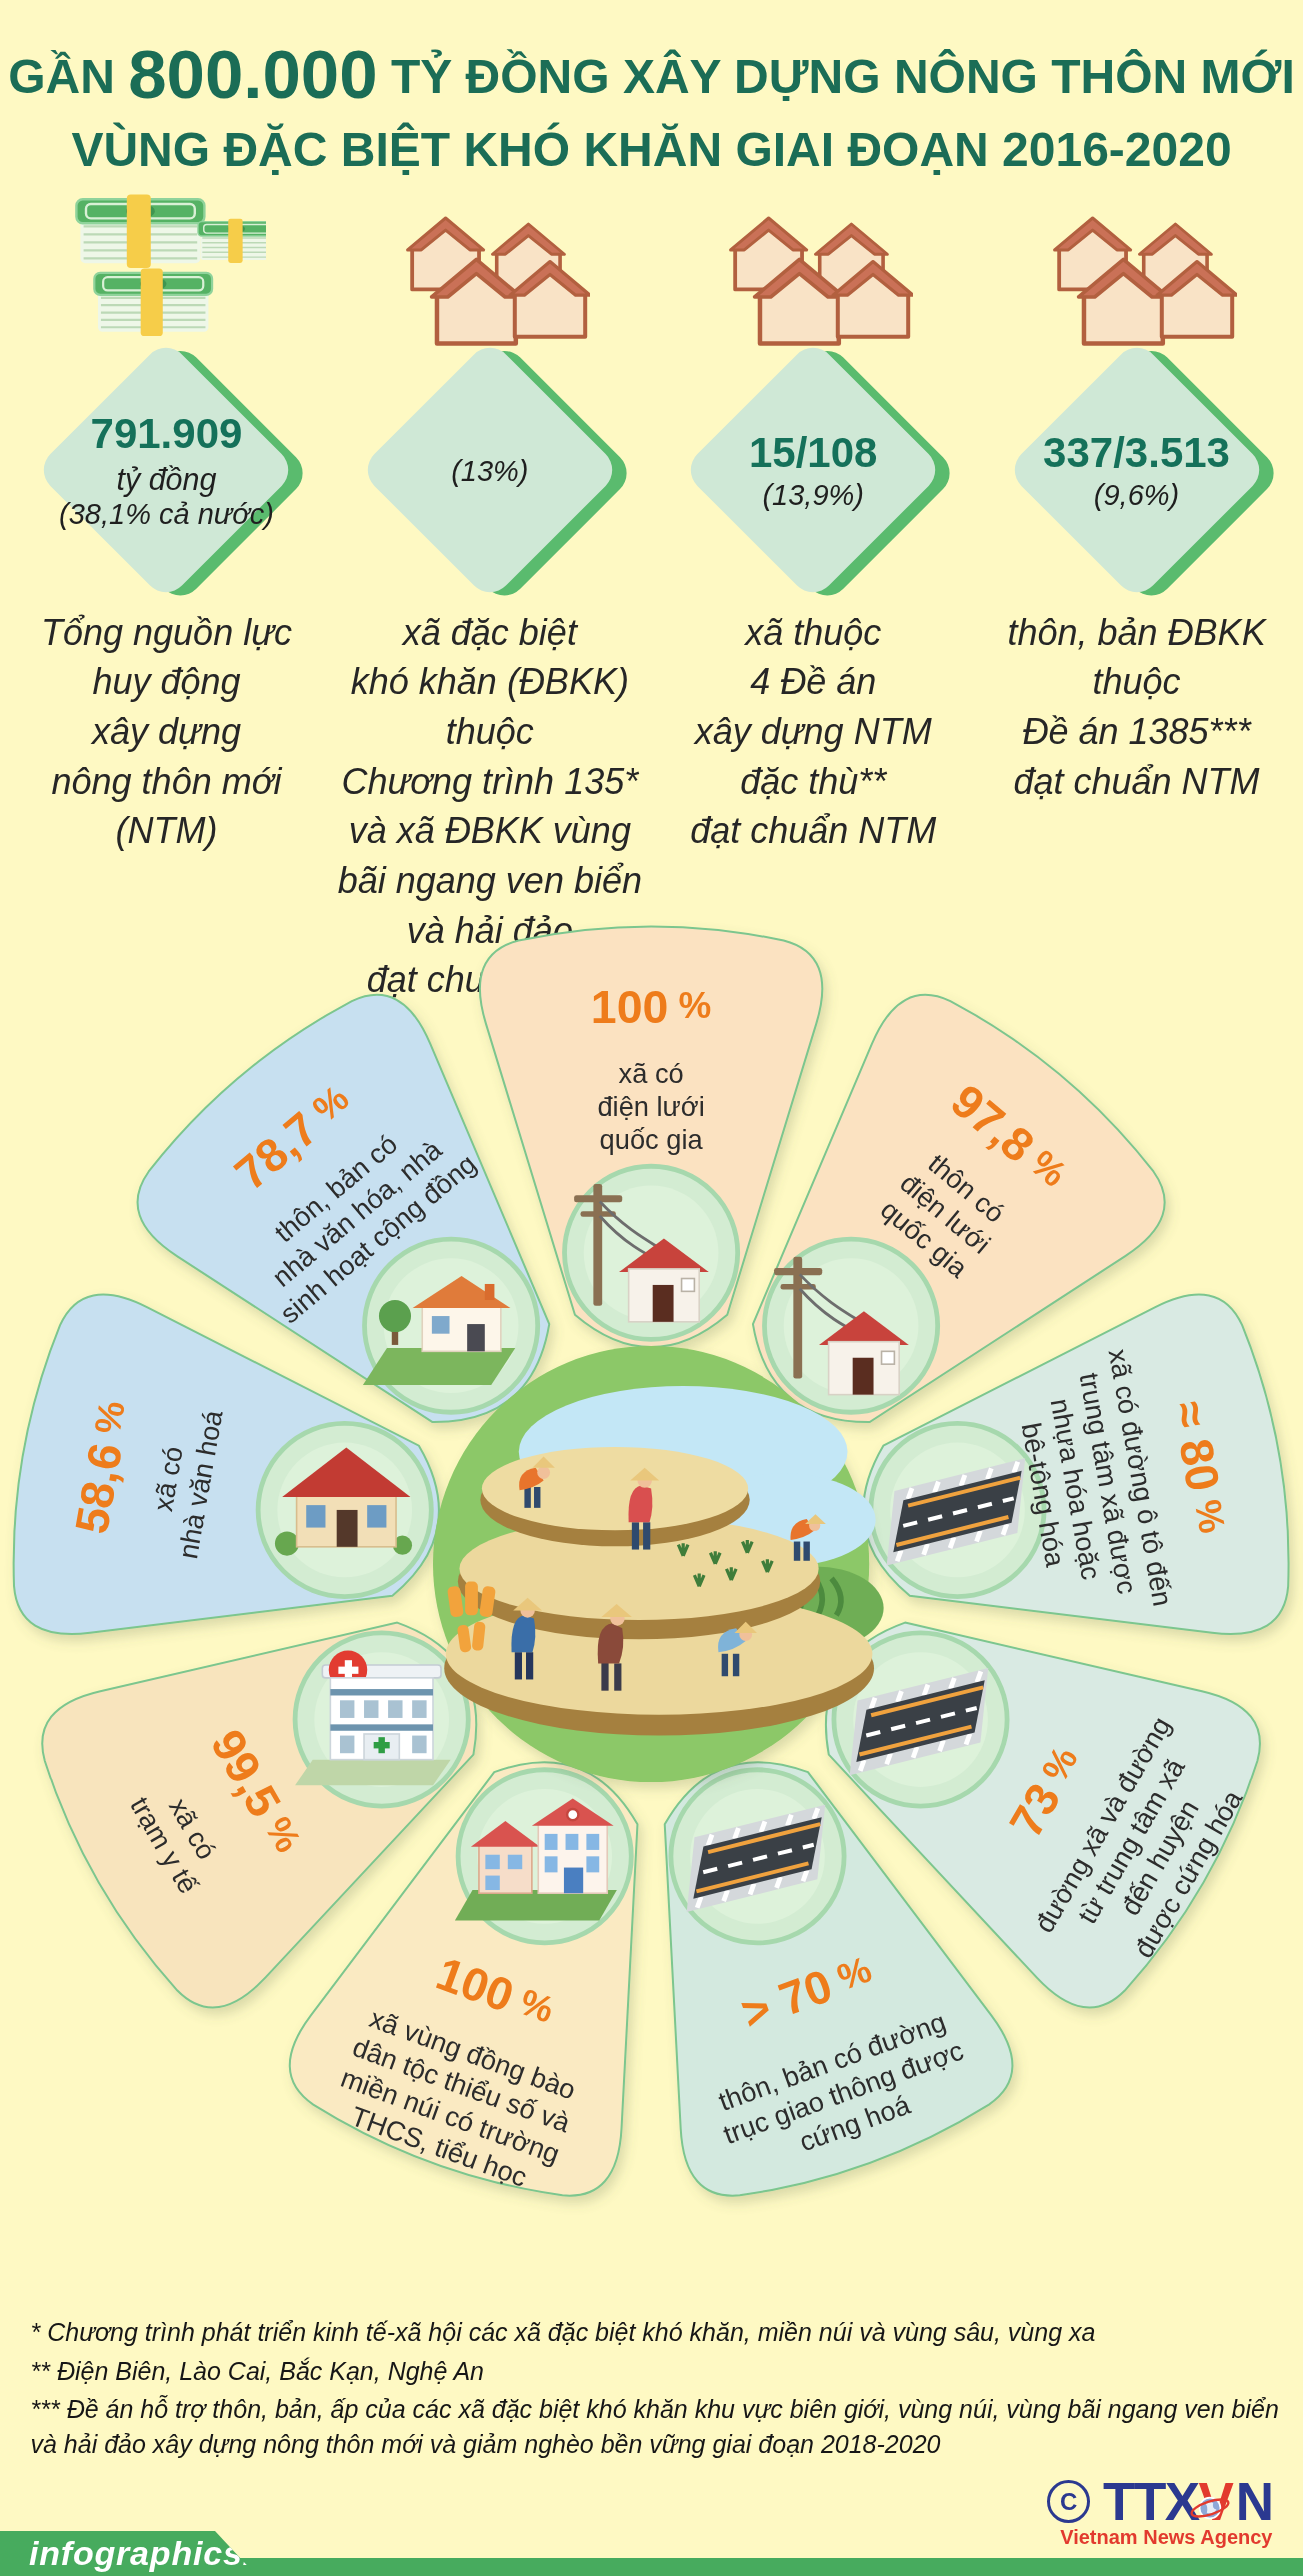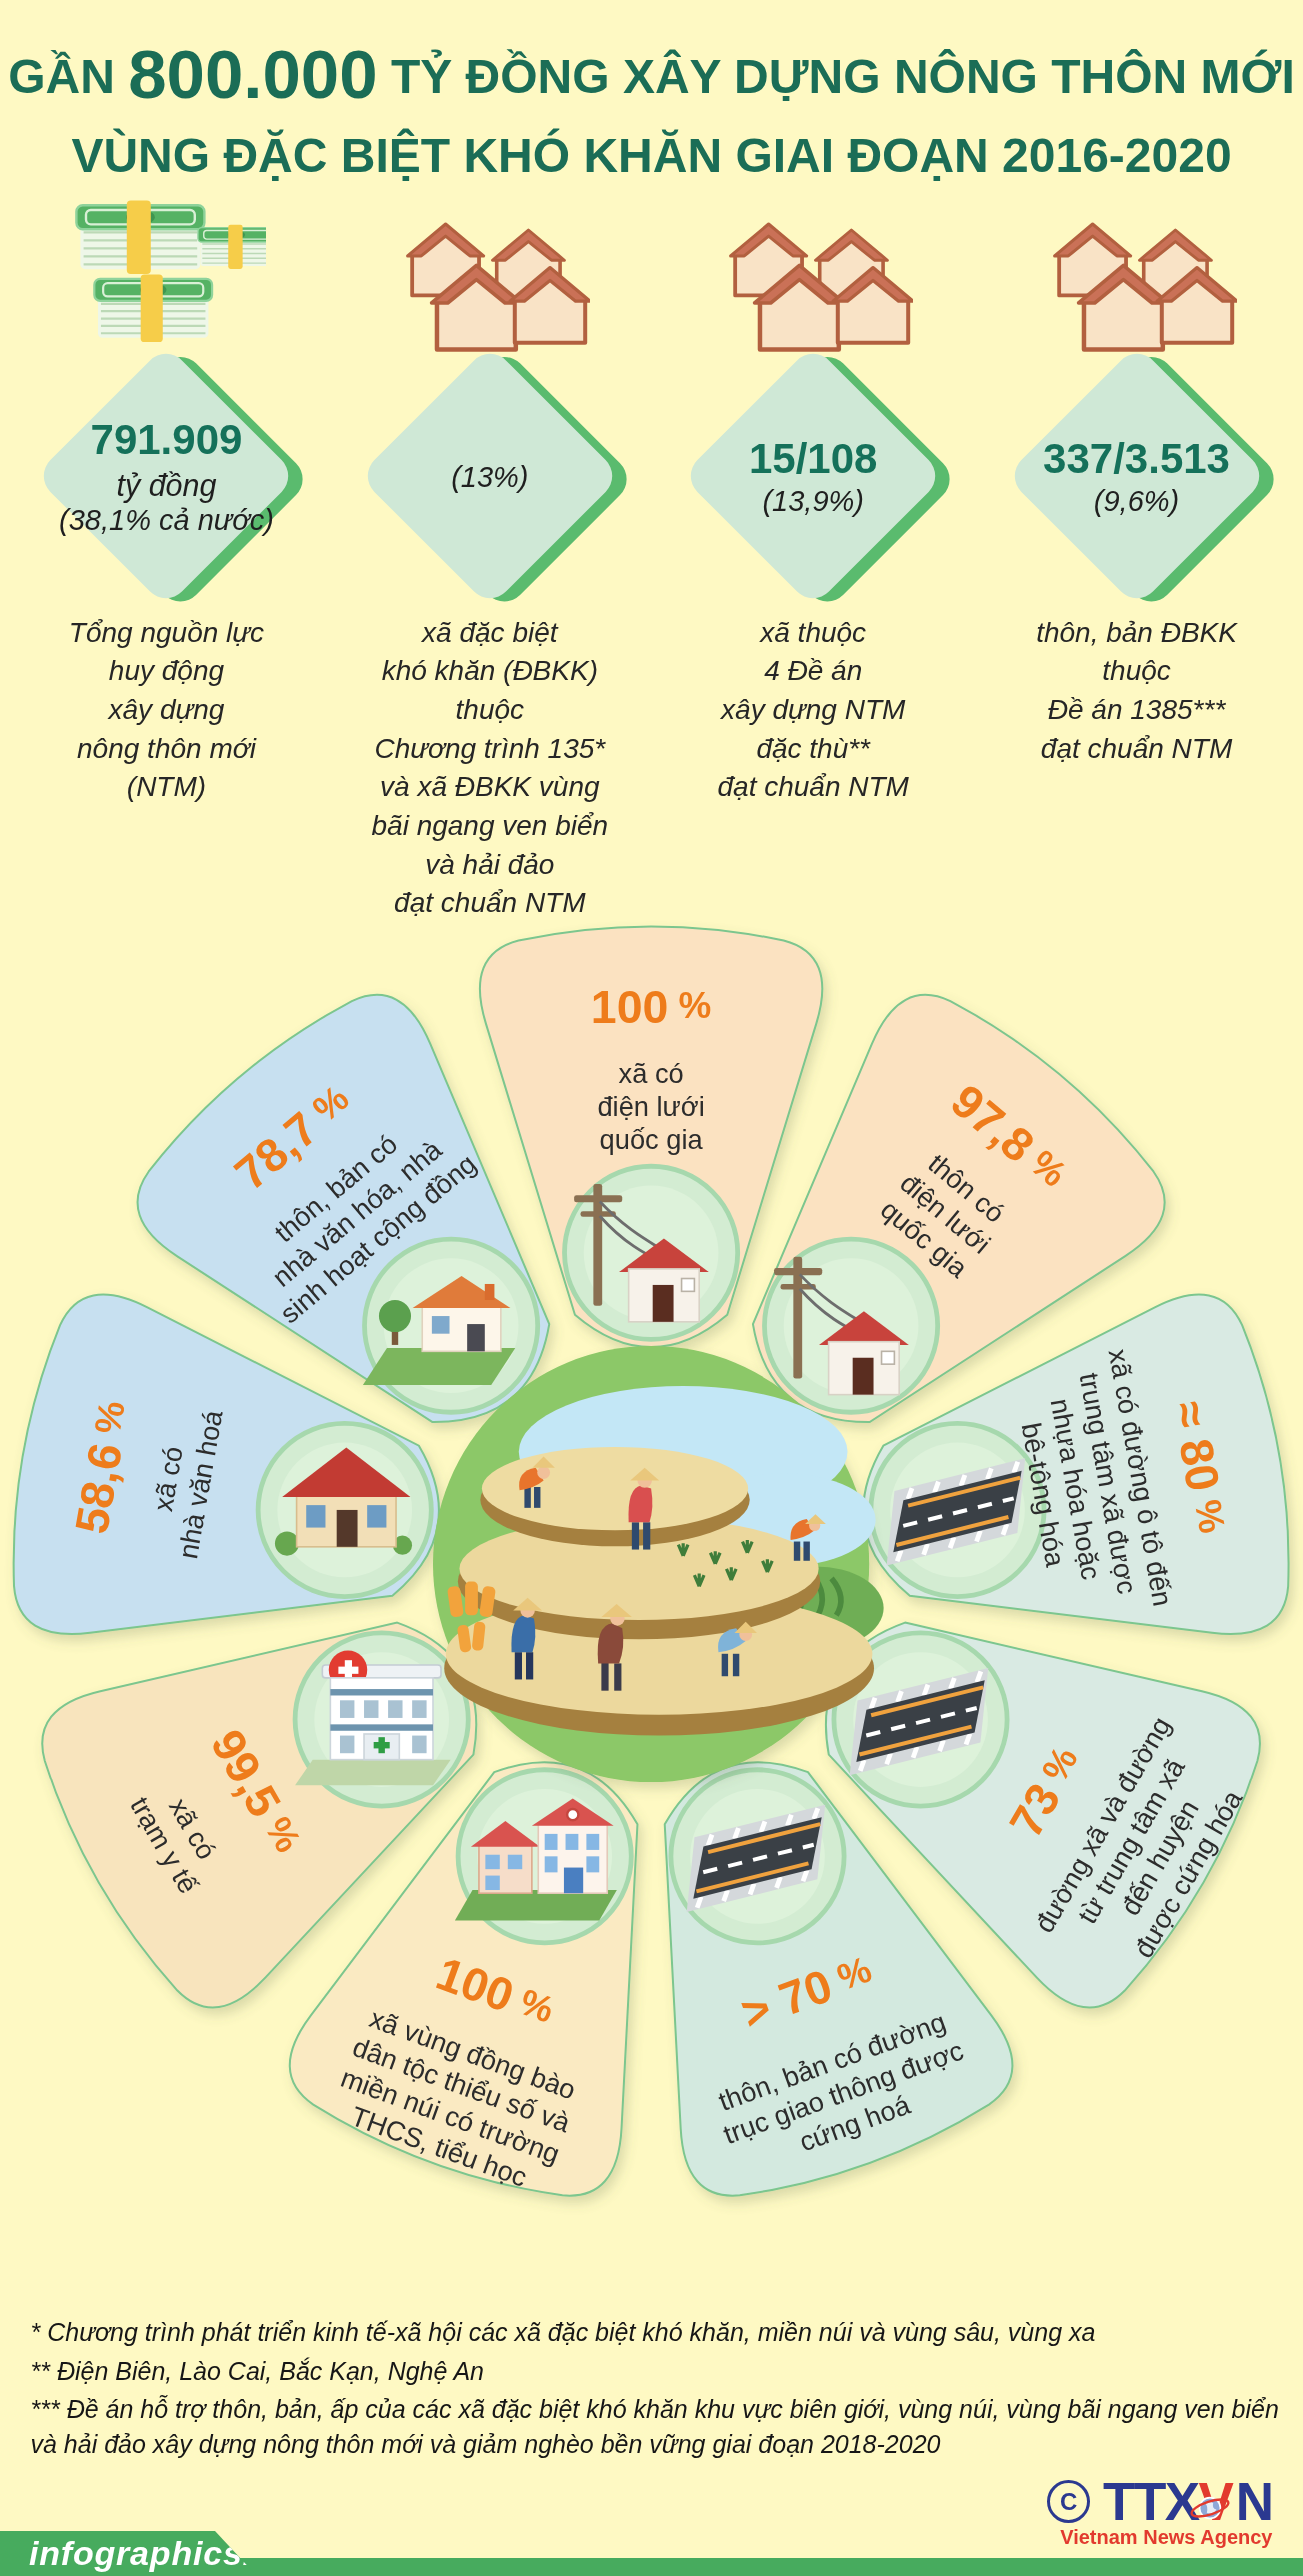--- a/index.html
+++ b/index.html
@@ -2,35 +2,35 @@
 <html style="font-size:13px"><head>
 <meta charset="utf-8">
 <style>
   html,body{margin:0;padding:0;background:#e8e8e8;}
   .page{position:relative;width:1303px;height:2576px;background:#fef9c3;overflow:hidden;
         font-family:"Liberation Sans",sans-serif;margin:0 auto;}
   
   header{padding-top:38px;text-align:center;color:#1b6d56;font-weight:800;line-height:1.08;}
   .title-line1{font-size:48px;letter-spacing:0;}
   .title-line1 .t-big{font-size:69px;vertical-align:-4.8px;}
-  .title-line2{font-size:48px;margin-top:17px;}
+  .title-line2{font-size:48px;margin-top:11px;}
   
   .stats{display:flex;padding:13px 4.8px 0 4.8px;}
   .stat-col{flex:1;display:flex;flex-direction:column;align-items:center;text-align:center;}
   .stat-icon{height:164px;display:flex;align-items:flex-end;justify-content:center;}
   .diamond{position:relative;width:273px;height:265px;margin-top:-14.4px;}
   .diamond-shadow{position:absolute;left:50%;top:50%;width:186px;height:186px;margin:-93px;
         transform:translate(14.4px,3.2px) rotate(45deg);background:#5abb6e;border-radius:22.5px;}
   .diamond-face{position:absolute;left:50%;top:50%;width:186px;height:186px;margin:-93px;
         transform:rotate(45deg);background:#cfe8d6;border-radius:22.5px;}
   .diamond-text{position:absolute;left:50%;top:50%;transform:translate(-50%,-50%);width:321px;}
   .d-value{font-size:42px;font-weight:800;color:#15715a;}
   .d-sub{font-size:30.5px;font-style:italic;color:#1f1f1f;margin-top:3.2px;}
   .d-note{font-size:29px;font-style:italic;color:#1f1f1f;margin-top:1.6px;}
-  .stat-desc{font-size:28px;font-style:italic;color:#262626;line-height:1.38;white-space:pre-line;
+  .stat-desc{font-size:36px;font-style:italic;color:#262626;line-height:1.38;white-space:pre-line;
         margin:4.8px 0 0 0;max-width:321px;}
   
   #wheel{position:absolute;left:0;top:866px;}
   #wheel text{font-family:"Liberation Sans",sans-serif;}
   
   .footnotes{position:absolute;left:30.5px;right:16px;top:2315px;font-size:25px;font-style:italic;
         color:#161616;line-height:1.38;}
   .footnotes p{margin:0 0 4px 0;}
   
   .foot-strip{position:absolute;left:0;right:0;bottom:0;height:17.6px;background:#47ab5e;}

